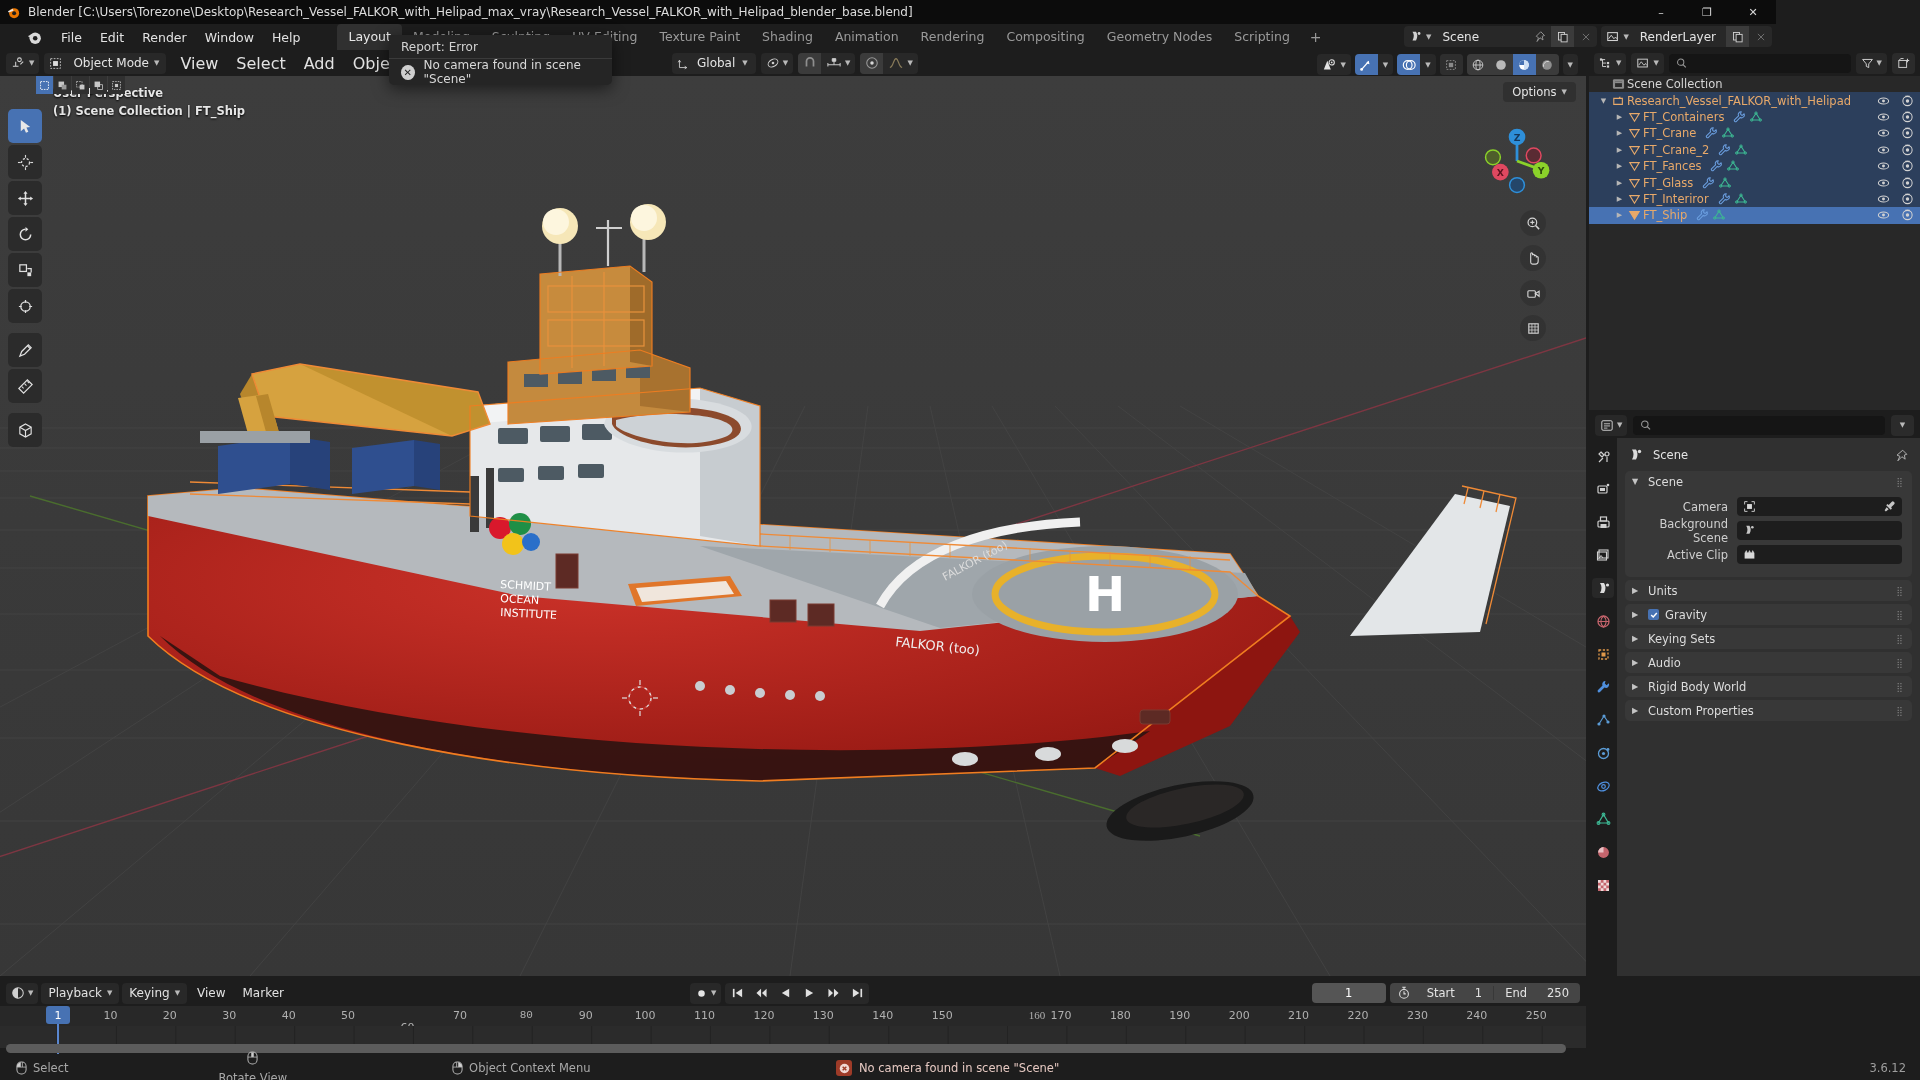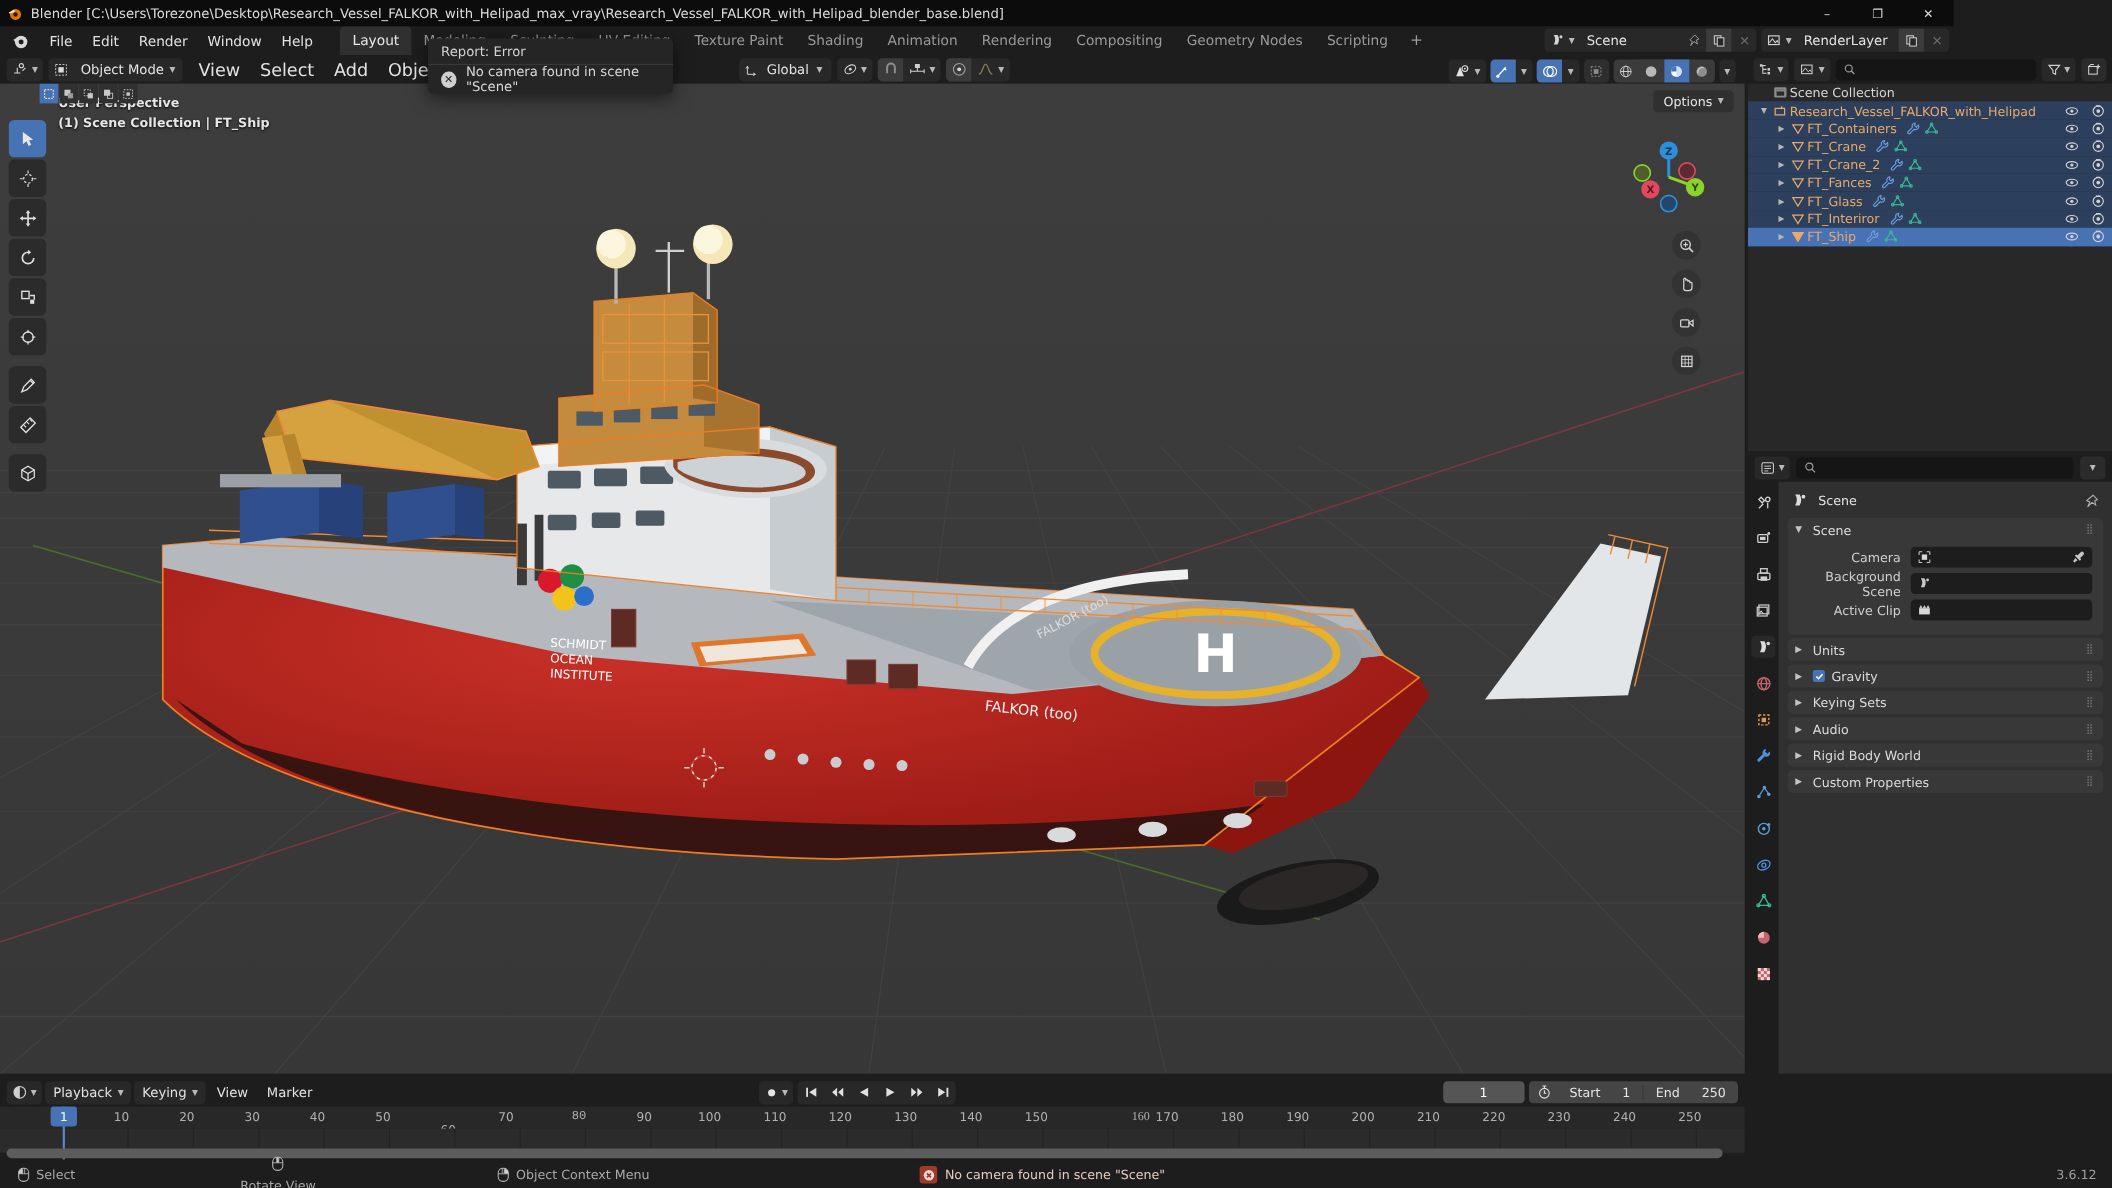--- a/index.html
+++ b/index.html
@@ -10,24 +10,24 @@
   
   .titlebar{ height:24px; background:#0c0c0c; display:flex; align-items:center;
     padding-left:6px; font-size:12px; color:#dcdcdc; position:relative; }
   .titlebar .blender-logo{ width:15px; height:15px; margin-right:7px; flex:0 0 auto;}
   .win-btns{ position:absolute; right:0; top:0; height:24px; display:flex; }
   .win-btn{ width:46px; height:24px; display:flex; align-items:center; justify-content:center;
     color:#d8d8d8; font-size:11px; }
 
   
   .topbar{ height:26px; background:#1d1d1d; display:flex; align-items:center;
-    font-size:12.5px; position:relative; }
+    font-size:12.5px; position:relative;padding-left:16px; }
   .tb-logo{ width:17px; height:17px; margin:0 9px 0 10px; flex:0 0 auto;}
   .menu-item{ padding:3px 9px; color:#e2e2e2; border-radius:3px; white-space:nowrap;}
-  .ws-tabs{ display:flex; align-items:center; height:26px; margin-left:16px; }
+  .ws-tabs{ display:flex; align-items:center; height:26px; margin-left:28px; }
   .ws-tab{ padding:5px 11px 6px; font-size:12.5px; color:#9a9a9a; white-space:nowrap;
     border-radius:4px 4px 0 0;}
   .ws-tab.active{ background:#303030; color:#e8e8e8; }
   .ws-plus{ padding:3px 9px; color:#9a9a9a; font-size:14px;}
   .topbar-right{ position:absolute; right:4px; top:2px; display:flex; align-items:center; gap:4px;}
 
   .ctl{ display:flex; align-items:center; background:#282828; border-radius:4px; height:21px;}
   .ctl .icob{ display:flex; align-items:center; gap:3px; padding:0 5px; height:21px;}
   .ctl .name{ padding:0 10px 0 6px; font-size:12px; color:#e4e4e4; min-width:92px;}
   .sq{ width:23px; height:21px; display:flex; align-items:center; justify-content:center;

